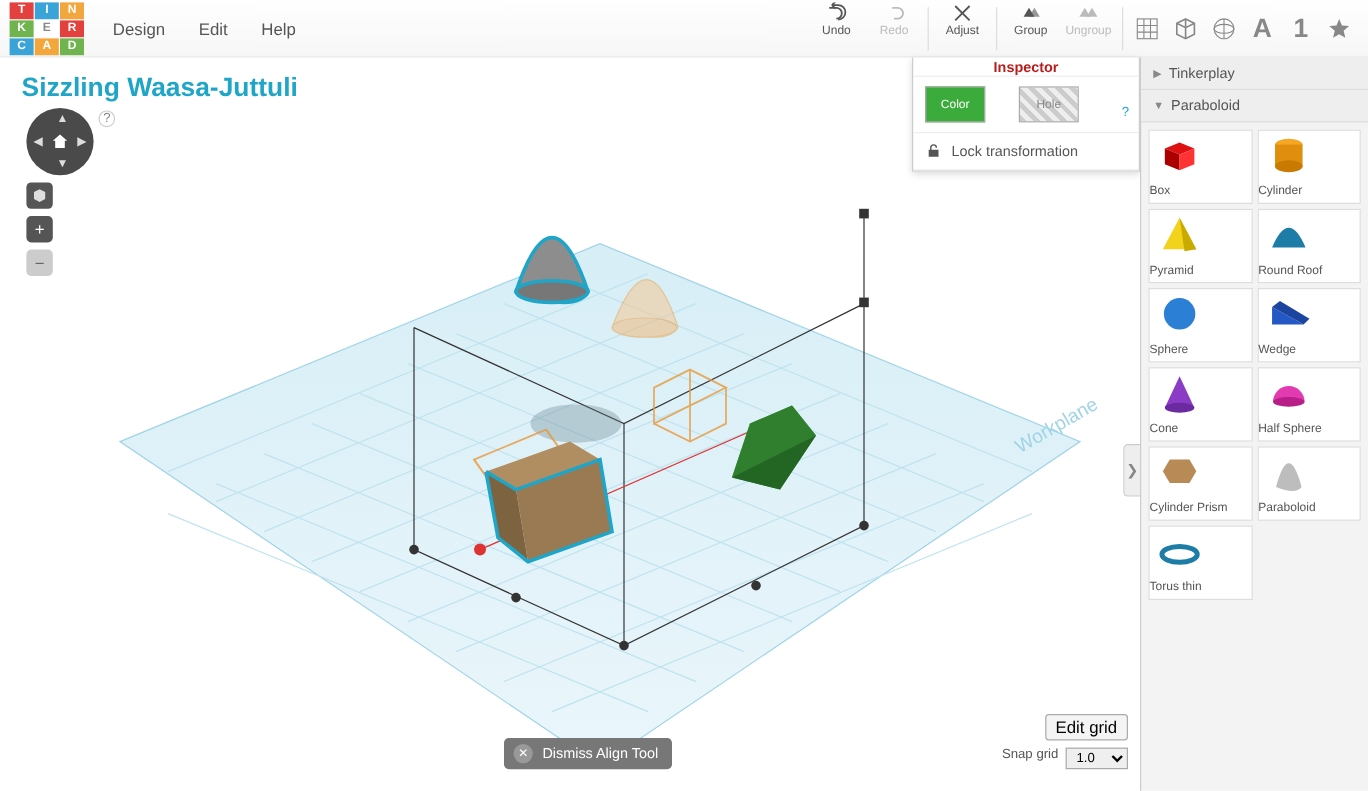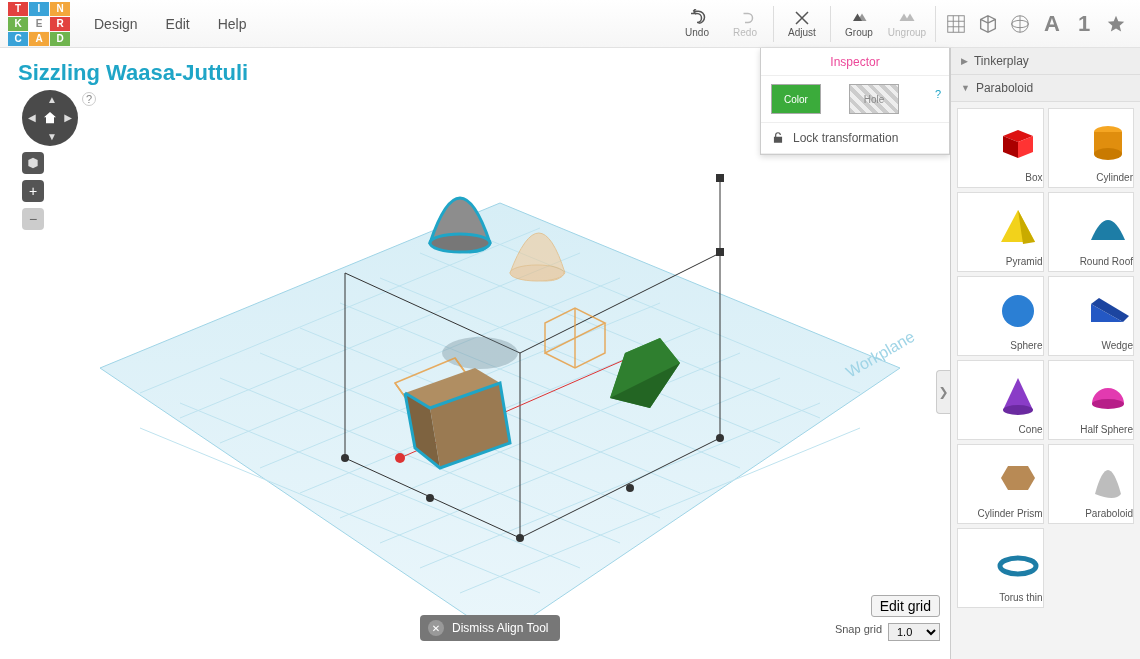--- a/index.html
+++ b/index.html
@@ -5,21 +5,21 @@
 *{box-sizing:border-box;margin:0;padding:0;font-family:Arial,Helvetica,sans-serif}
 html,body{width:1140px;height:659px;overflow:hidden;background:#fff}
 
 
 #toolbar{height:48px;border-bottom:1px solid #e2e2e2;display:flex;align-items:center;
          padding:0 8px;background:linear-gradient(#fff,#f6f6f6)}
 .logo{display:grid;grid-template-columns:repeat(3,20px);grid-template-rows:repeat(3,14px);gap:1px;margin-right:10px}
 .logo div{display:flex;align-items:center;justify-content:center;color:#fff;font-size:10px;font-weight:bold}
 .menu-item{padding:8px 14px;color:#555;font-size:14px;cursor:pointer}
 .tb-spacer{flex:1}
-.tb-btn{display:flex;flex-direction:column;align-items:center;justify-content:center;
+.tb-btn{display:flex;flex-direction:column;align-items:center;justify-content:flex-start;
         width:48px;height:44px;color:#555;font-size:10px;cursor:pointer}
 .tb-btn svg{width:20px;height:18px}
 .tb-btn.disabled{color:#bbb;cursor:default}
 .tb-sep{width:1px;height:36px;background:#ddd;margin:0 4px}
 .view-btn{width:28px;height:28px;margin:0 2px;color:#888;display:flex;align-items:center;
           justify-content:center;cursor:pointer}
 .view-btn svg{width:22px;height:22px}
 
 
 #proj-title{position:absolute;left:18px;top:60px;color:#1fa5c7;font-size:22px;font-weight:700}
@@ -37,39 +37,39 @@
 .help-q{position:absolute;left:82px;top:92px;font-size:11px;color:#888;border:1px solid #ccc;
         border-radius:50%;width:14px;height:14px;text-align:center;line-height:12px;cursor:pointer}
 
 
 #canvas{position:absolute;left:0;top:48px;right:190px;bottom:0;overflow:hidden;background:#fff}
 #canvas svg{position:absolute;left:0;top:0}
 
 
 #inspector{position:absolute;right:190px;top:48px;width:190px;background:#fff;
            border:1px solid #ccc;border-top:none;box-shadow:0 2px 6px rgba(0,0,0,.15);font-size:12px}
-#inspector .hdr{height:28px;display:flex;align-items:center;justify-content:center;
-                font-weight:normal;color:#ec4899;border-bottom:1px solid #eee}
+#inspector .hdr{height:16px;display:flex;align-items:center;justify-content:center;
+                font-weight:bold;color:#b91c1c;border-bottom:1px solid #eee}
 #inspector .row{padding:8px 10px;display:flex;align-items:center;gap:28px;border-bottom:1px solid #eee}
 .swatch{width:50px;height:30px;border:1px solid #aaa;display:flex;align-items:center;
         justify-content:center;font-size:10px;color:#fff;cursor:pointer}
 .swatch.hole{background:repeating-linear-gradient(45deg,#ccc,#ccc 4px,#eee 4px,#eee 8px);color:#888}
 #inspector .lock{display:flex;align-items:center;gap:8px;color:#555;padding:8px 10px;border-bottom:1px solid #eee}
 #inspector .hint{padding:10px;color:#777;font-size:11px;text-align:center}
 #inspector .q{position:absolute;right:8px;top:40px;color:#1fa5c7;font-size:11px;cursor:pointer}
 
 
 #library{position:absolute;right:0;top:48px;width:190px;bottom:0;background:#f3f3f3;
          border-left:1px solid #ccc;overflow-y:auto}
 .lib-head{padding:6px 10px;font-size:12px;color:#555;display:flex;align-items:center;gap:6px;
           border-bottom:1px solid #ddd;background:#eee;cursor:pointer}
 .lib-head .tri{font-size:9px;color:#888}
 .lib-grid{display:grid;grid-template-columns:1fr 1fr;gap:4px 4px;padding:6px}
-.lib-item{background:#fff;border:1px solid #ddd;height:80px;display:flex;flex-direction:column;
-          align-items:flex-end;justify-content:flex-end;font-size:10px;color:#555;cursor:grab;padding-bottom:4px}
+.lib-item{background:#fff;border:1px solid #ddd;height:62px;display:flex;flex-direction:column;
+          align-items:flex-start;justify-content:flex-end;font-size:10px;color:#555;cursor:grab;padding-bottom:4px}
 .lib-item svg{width:50px;height:50px;margin-bottom:4px}
 #lib-collapse{position:absolute;right:190px;top:370px;width:14px;height:44px;background:#eee;
               border:1px solid #ccc;border-right:none;border-radius:4px 0 0 4px;
               display:flex;align-items:center;justify-content:center;color:#888;cursor:pointer;font-size:12px}
 
 
 #dismiss{position:absolute;left:420px;bottom:18px;background:#777;color:#fff;border-radius:4px;
          padding:5px 12px 5px 8px;font-size:12px;display:flex;align-items:center;gap:8px;cursor:pointer}
 #dismiss .x{background:#999;border-radius:50%;width:16px;height:16px;display:flex;align-items:center;
             justify-content:center;font-size:10px}

